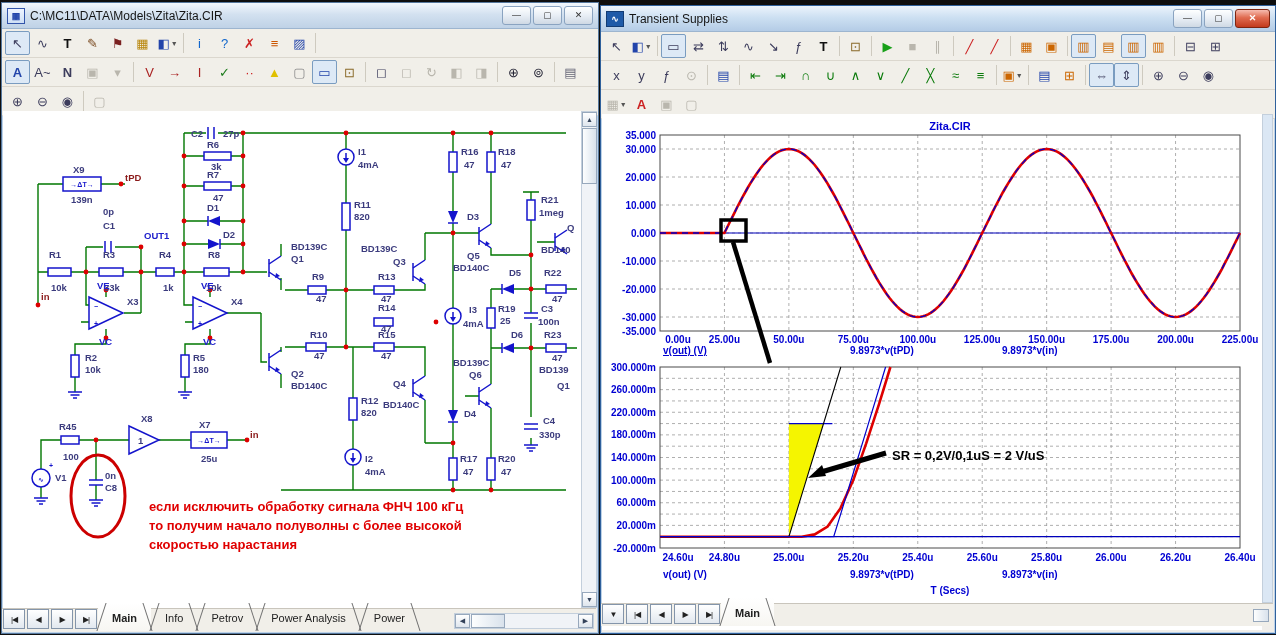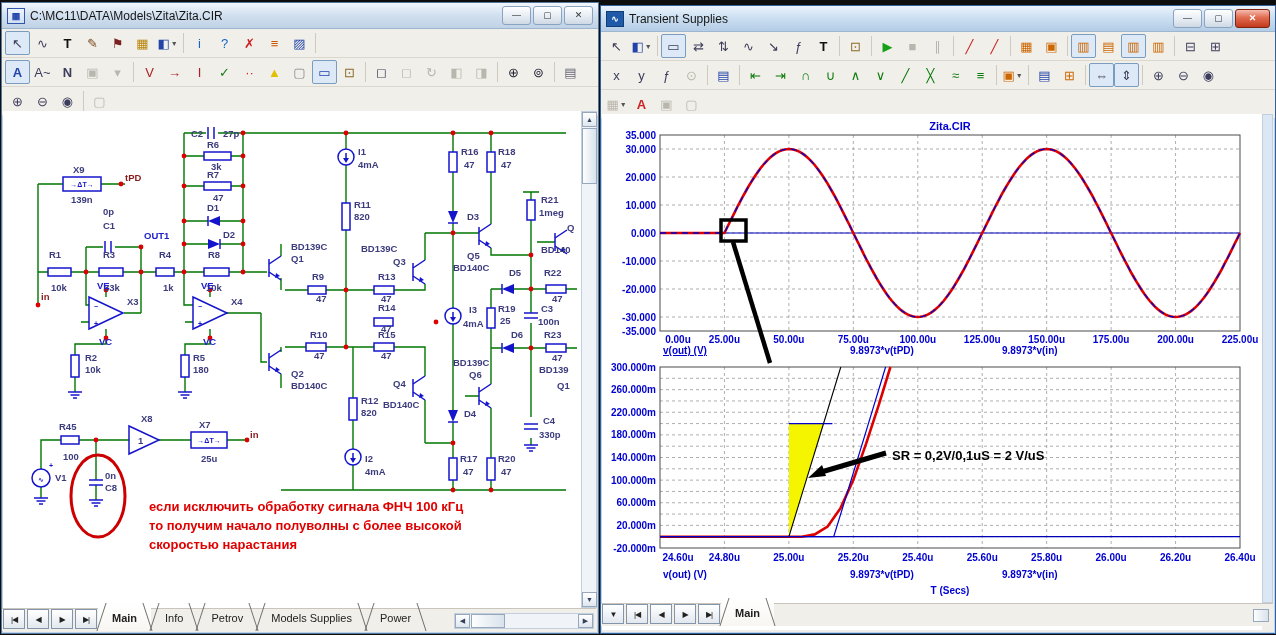--- a/index.html
+++ b/index.html
@@ -464,21 +464,21 @@
   </div>
   <div class="tabbar" style="left:0;top:605px;width:594px;height:22px;">
     <span class="navbtn">|◀</span>
     <span class="navbtn">◀</span>
     <span class="navbtn">▶</span>
     <span class="navbtn">▶|</span>
     <span id="ltabs" style="display:flex;align-items:flex-end;">
         <span class="tab active">Main</span>
         <span class="tab">Info</span>
         <span class="tab">Petrov</span>
-        <span class="tab">Models Supplies</span>
+        <span class="tab">Power Analysis</span>
         <span class="tab">Power</span>
       </span>
     <span style="flex:1"></span>
     <div class="hscroll" style="position:relative;width:140px;height:16px;margin:0 2px 2px 0;">
       <div class="sbtn" style="left:0;top:0;width:15px;height:14px;">◀</div>
       <div class="sthumb" style="left:16px;top:0;width:34px;height:14px;"></div>
       <div class="sbtn" style="right:0;top:0;width:15px;height:14px;">▶</div>
     </div>
   </div>
 </div>

